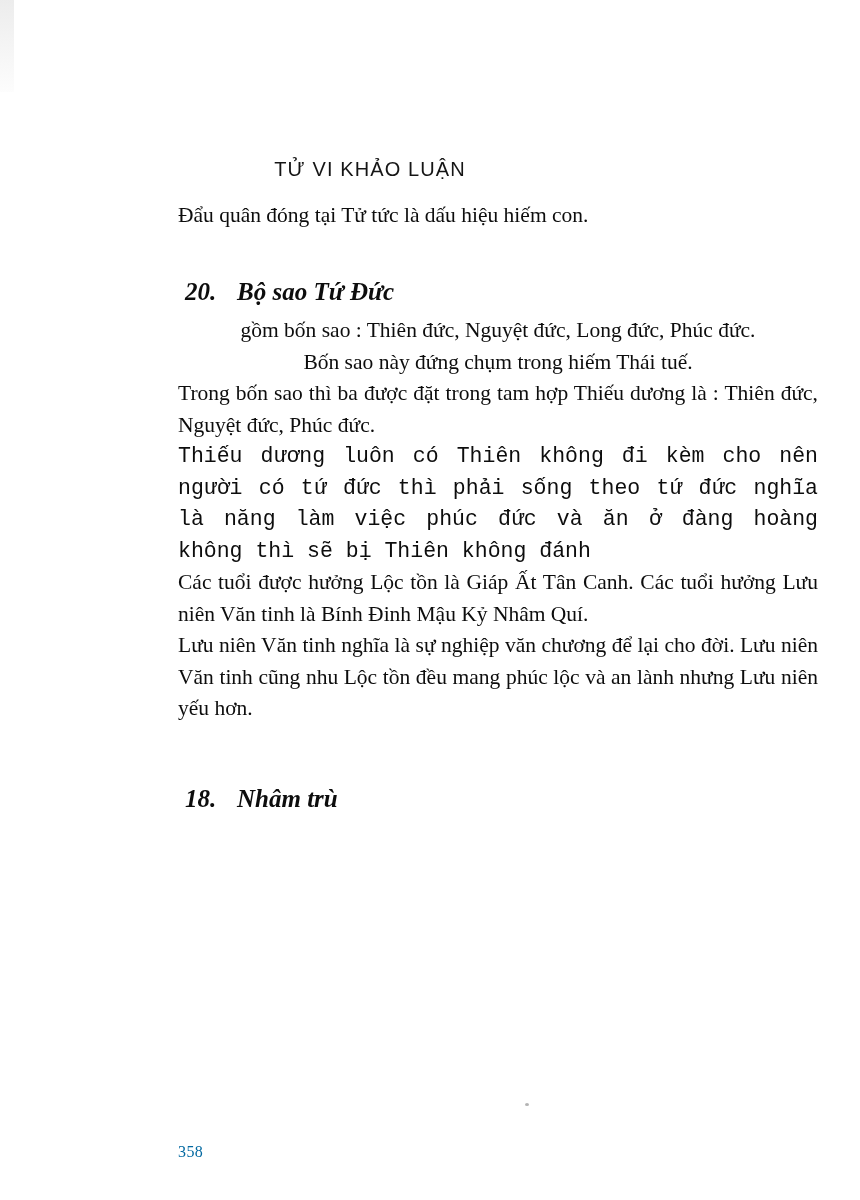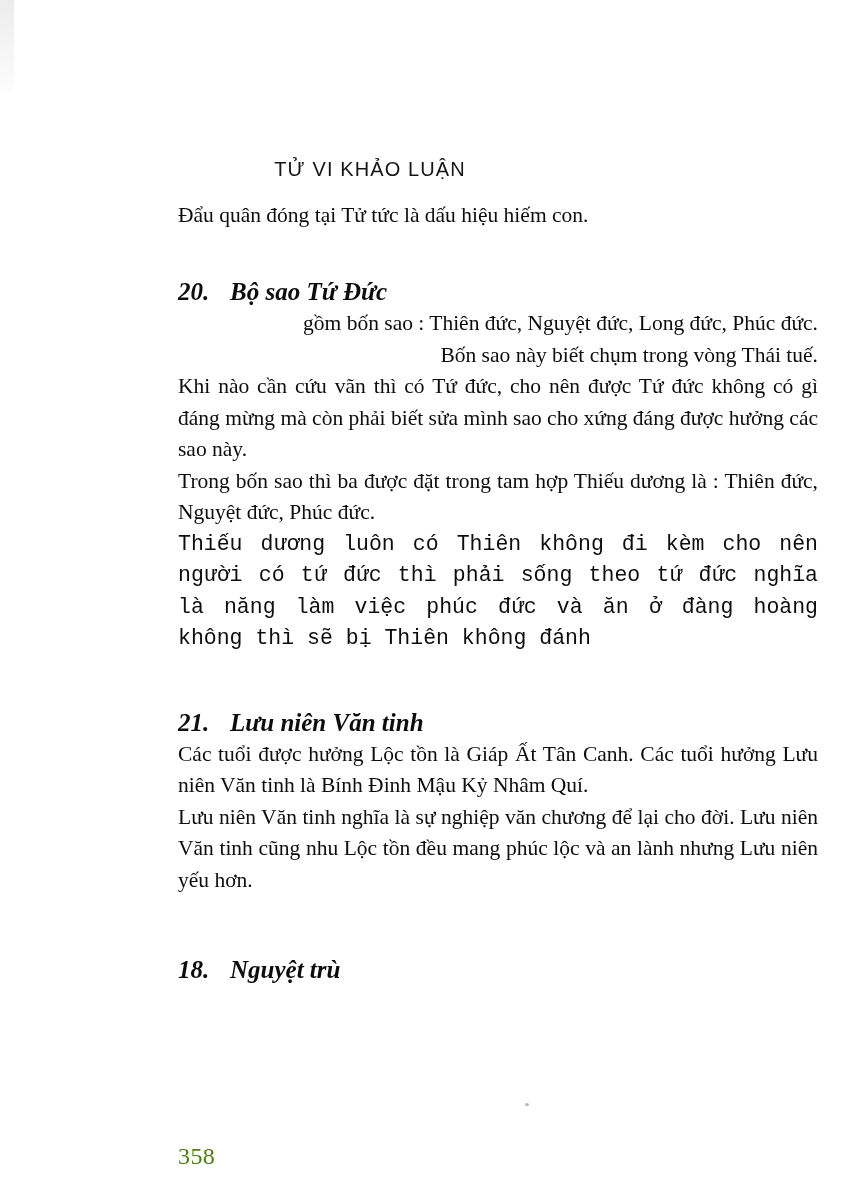--- a/index.html
+++ b/index.html
@@ -64,38 +64,38 @@
     line-height: 30px;
     margin: 0 0 0 0;
     white-space: nowrap;
   }
 
   .section-head {
     font-size: 25px;
     font-style: italic;
     font-weight: bold;
     line-height: 32px;
-    margin: 0;
+    margin: 7px;
     white-space: nowrap;
   }
   .section-head .num {
     display: inline-block;
     min-width: 52px;
   }
 
   p.para {
     font-size: 21.5px;
     line-height: 31.5px;
     margin: 0;
     text-align: justify;
     text-justify: inter-word;
     hyphens: none;
   }
   p.para.nojust {
-    text-align: right;
+    text-align: center;
   }
 
   .sp-s20-head { margin-top: 46px; }
   .sp-s20-p1   { margin-top: 9px; }
   .sp-s20-p2   { margin-top: 10px; }
   .sp-s20-p3   { margin-top: 15px; }
   .sp-s20-p4   { margin-top: 15px; }
   .sp-s20-p5   { margin-top: 15px; font-family: Liberation Mono, monospace; }
 
   .sp-s21-head { margin-top: 52px; }
@@ -103,22 +103,22 @@
   .sp-s21-p2   { margin-top: 16px; }
   .sp-s21-p3   { margin-top: 16px; }
   .sp-s21-p4   { margin-top: 16px; }
 
   .sp-s22-head { margin-top: 58px; }
 
   .folio {
     position: absolute;
     left: 178px;
     top: 1143px;
-    font-size: 24px;
-    color: #4d7c0f;
+    font-size: 16px;
+    color: #0369a1;
     letter-spacing: .4px;
   }
 </style>
 </head>
 <body>
 
 <div id="page">
 
   <div class="scan-smudge"></div>
   <div class="scan-speck"></div>
@@ -126,32 +126,28 @@
   <div class="running-head">TỬ VI KHẢO LUẬN</div>
 
   <div class="content">
 
     <p class="lead-line">Đẩu quân đóng tại Tử tức là dấu hiệu hiếm con.</p>
 
     <h2 class="section-head sp-s20-head">
       <span class="num">20.</span><span class="ttl">Bộ sao Tứ Đức</span>
     </h2>
     <p class="para nojust sp-s20-p1">gồm bốn sao : Thiên đức, Nguyệt đức, Long đức, Phúc đức.</p>
-    <p class="para nojust sp-s20-p2">Bốn sao này biết chụm trong vòng Thái tuế.</p>
-    <p class="para sp-s20-p3">Khi nào cần cứu vãn thì có Tứ đức, cho nên được Tứ đức không có gì đáng mừng mà còn phải biết sửa mình sao cho xứng đáng được hưởng các sao này.</p>
+    <p class="para nojust sp-s20-p2">Bốn sao này đứng chụm trong hiếm Thái tuế.</p>
     <p class="para sp-s20-p4">Trong bốn sao thì ba được đặt trong tam hợp Thiếu dương là : Thiên đức, Nguyệt đức, Phúc đức.</p>
     <p class="para sp-s20-p5">Thiếu dương luôn có Thiên không đi kèm cho nên người có tứ đức thì phải sống theo tứ đức nghĩa là năng làm việc phúc đức và ăn ở đàng hoàng không thì sẽ bị Thiên không đánh</p>
 
-    <h2 class="section-head sp-s21-head">
-      <span class="num">21.</span><span class="ttl">Lưu niên Văn tinh</span>
-    </h2>
     <p class="para sp-s21-p3">Các tuổi được hưởng Lộc tồn là Giáp Ất Tân Canh. Các tuổi hưởng Lưu niên Văn tinh là Bính Đinh Mậu Kỷ Nhâm Quí.</p>
     <p class="para sp-s21-p2">Lưu niên Văn tinh nghĩa là sự nghiệp văn chương để lại cho đời. Lưu niên Văn tinh cũng nhu Lộc tồn đều mang phúc lộc và an lành nhưng Lưu niên yếu hơn.</p>
 
     <h2 class="section-head sp-s22-head">
-      <span class="num">18.</span><span class="ttl">Nguyệt trù</span>
+      <span class="num">18.</span><span class="ttl">Nhâm trù</span>
     </h2>
 
   </div>
 
   <div class="folio">358</div>
 
 </div>
 
 </body></html>

